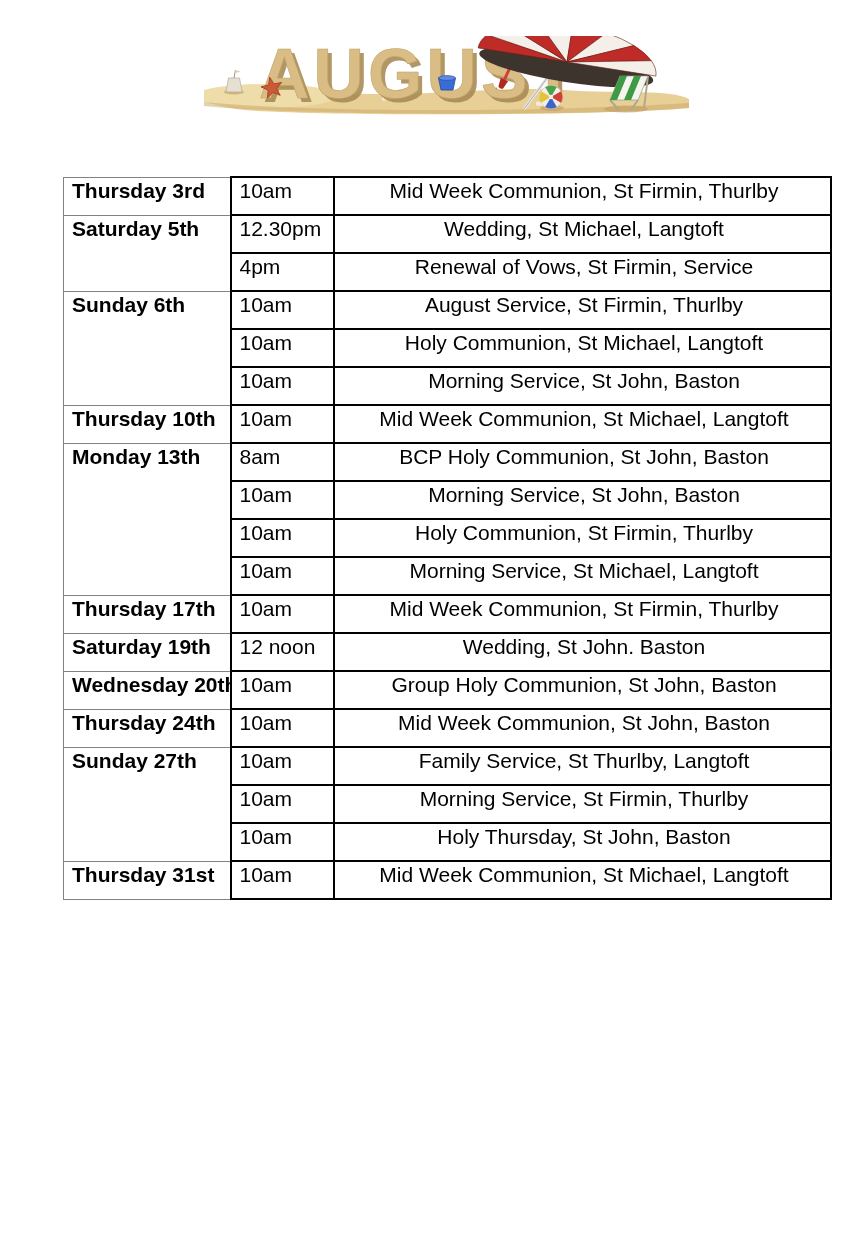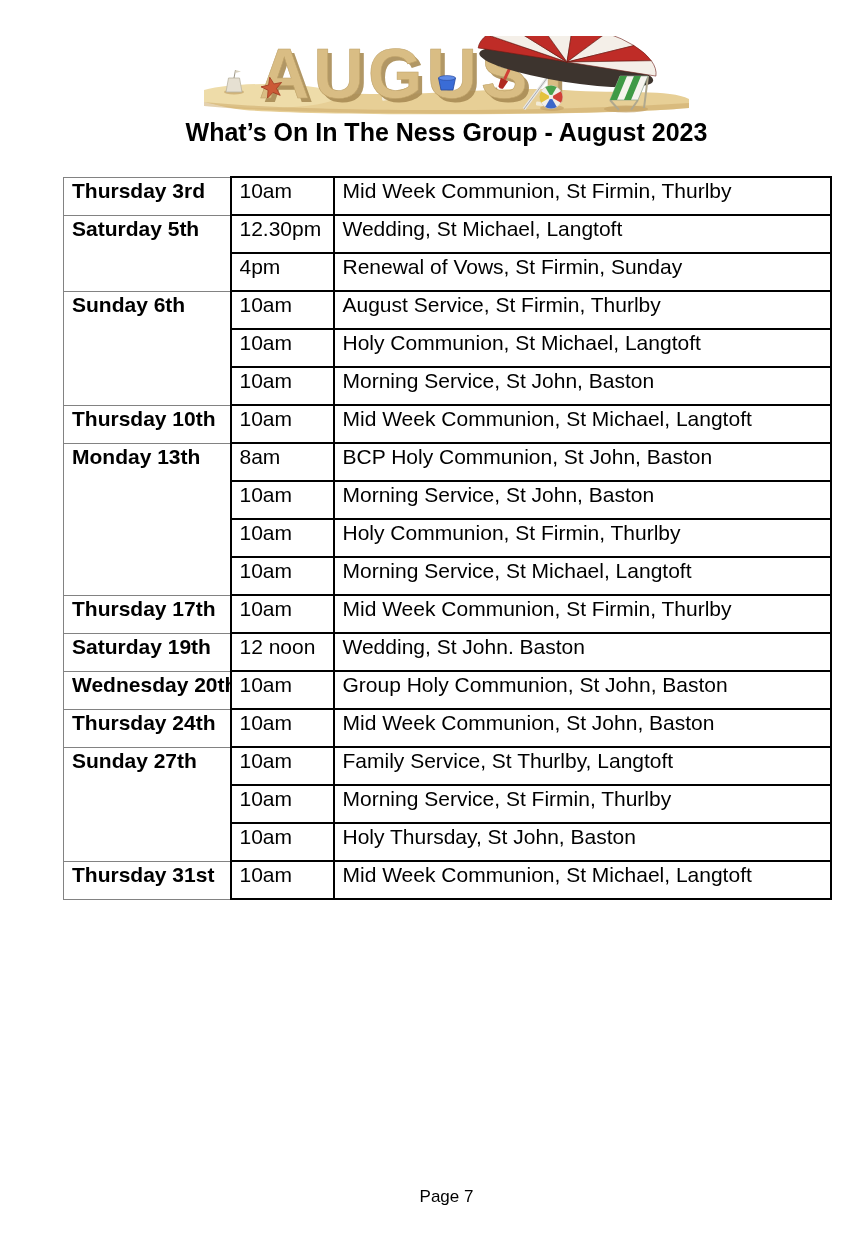--- a/index.html
+++ b/index.html
@@ -33,21 +33,21 @@
   }
   td.date-cell{
     border:1px solid #828282;
     font-weight:bold;
     padding-left:6px;
   }
   td.time-cell, td.event-cell{
     border:2px solid #000000;
     margin-left:48px;
   }
-  td.event-cell{padding-left:9px;}
+  td.event-cell{padding-left:9px;text-align:center;}
   td.extra-space{padding-bottom:44px;}
   .footer{
     position:absolute;top:1187px;left:63px;width:767px;
     text-align:center;font-size:17px;line-height:20px;
   }
   .letters-shadow{opacity:0.9;}
 </style>
 </head>
 <body>
 
@@ -124,42 +124,41 @@
         <line x1="0" y1="18" x2="9" y2="28" stroke="#b0a88e" stroke-width="2"></line>
         <line x1="28" y1="18" x2="21" y2="28" stroke="#b0a88e" stroke-width="2"></line>
         <line x1="38" y1="-6" x2="34" y2="26" stroke="#b0a88e" stroke-width="2"></line>
         <path d="M0,18 L28,18 L38,-6 L10,-6 Z" fill="#f6f4ee" stroke="#8aa08a" stroke-width="0.7"></path>
         <path d="M0,18 L7,18 L17,-6 L10,-6 Z" fill="#3f9a46"></path>
         <path d="M14,18 L21,18 L31,-6 L24,-6 Z" fill="#3f9a46"></path>
       </g>
     </svg>
   </div>
 
-  <h1 class="doc-title">What’s On In The Ness Group - August 2023</h1>
 
   <table class="schedule">
     <colgroup>
       <col style="width:167px">
         <col style="width:103px">
         <col style="width:497px">
     </colgroup>
     <tbody>
         <tr>
           <td class="date-cell" rowspan="1">Thursday 3rd</td>
           <td class="time-cell">10am</td>
           <td class="event-cell">Mid Week Communion, St Firmin, Thurlby</td>
         </tr>
         <tr>
           <td class="date-cell" rowspan="2">Saturday 5th</td>
           <td class="time-cell extra-space">12.30pm</td>
           <td class="event-cell extra-space">Wedding, St Michael, Langtoft</td>
         </tr>
         <tr>
           <td class="time-cell">4pm</td>
-          <td class="event-cell">Renewal of Vows, St Firmin, Sunday</td>
+          <td class="event-cell">Renewal of Vows, St Firmin, Service</td>
         </tr>
         <tr>
           <td class="date-cell" rowspan="3">Sunday 6th</td>
           <td class="time-cell">10am</td>
           <td class="event-cell">August Service, St Firmin, Thurlby</td>
         </tr>
         <tr>
           <td class="time-cell">10am</td>
           <td class="event-cell">Holy Communion, St Michael, Langtoft</td>
         </tr>
@@ -223,14 +222,13 @@
           <td class="event-cell">Holy Thursday, St John, Baston</td>
         </tr>
         <tr>
           <td class="date-cell" rowspan="1">Thursday 31st</td>
           <td class="time-cell">10am</td>
           <td class="event-cell">Mid Week Communion, St Michael, Langtoft</td>
         </tr>
       </tbody>
   </table>
 
-  <div class="footer">Page 7</div>
 </div>
 
 </body></html>

